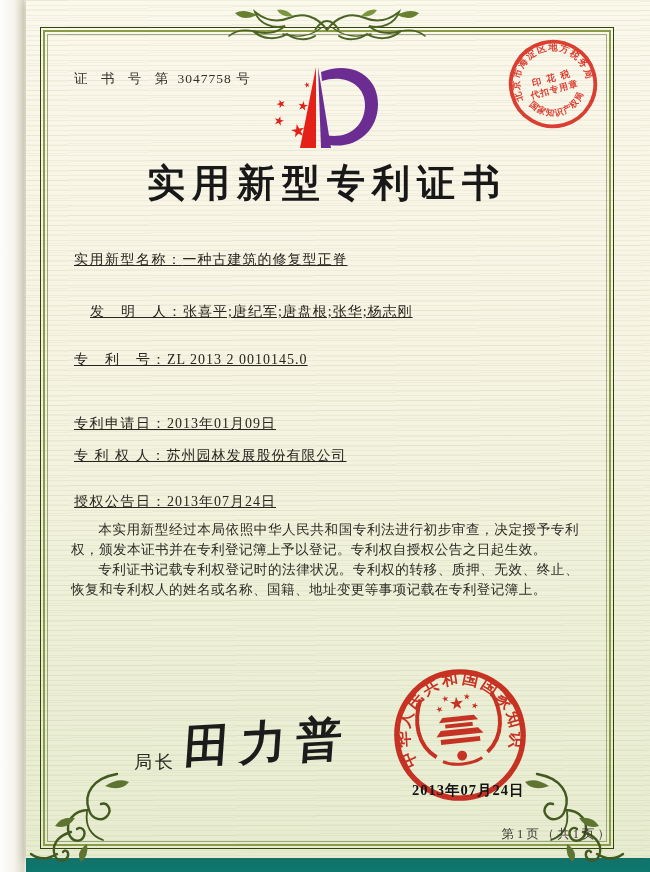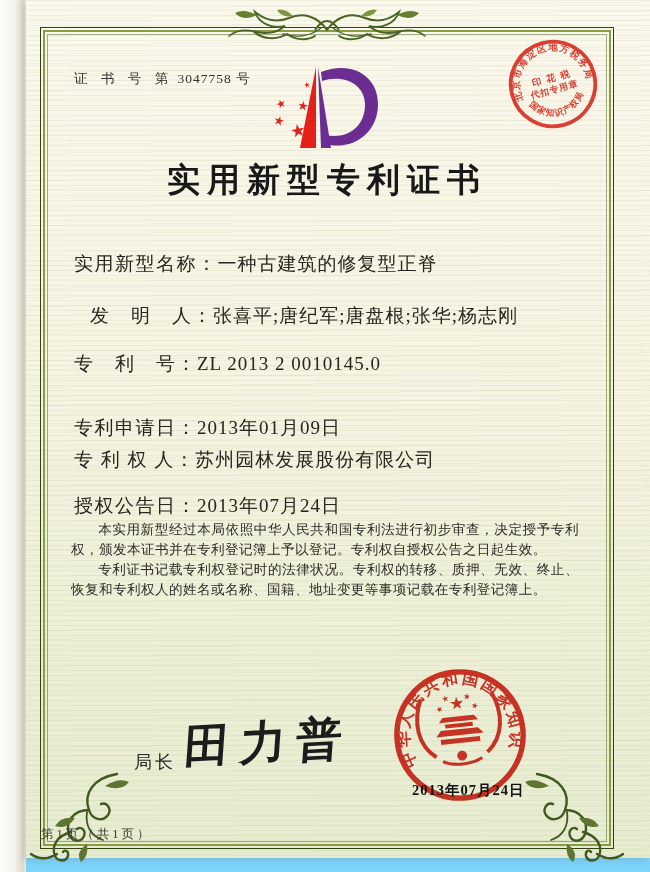--- a/index.html
+++ b/index.html
@@ -1,17 +1,17 @@
 <!DOCTYPE html>
 <html><head>
 <meta charset="utf-8">
 <style>
   html,body{margin:0;padding:0;}
   body{background:#ffffff;font-family:"Liberation Serif","DejaVu Serif",serif;}
-  .stage{position:relative;width:650px;height:872px;background:#7dd3fc;overflow:hidden;}
+  .stage{position:relative;width:650px;height:872px;background:#0f766e;overflow:hidden;}
   .photo-edge{position:absolute;left:0;top:0;width:26px;height:872px;
     background:linear-gradient(90deg,#fdfdfb 0%,#f5f3eb 55%,#dedbcb 90%,#efede2 100%);}
   .paper{position:absolute;left:26px;top:0;width:624px;height:858px;
     background:linear-gradient(180deg,#fbf8ec 0%,#f7f4e4 40%,#eef0d8 72%,#e7ecd0 100%);
     box-shadow:-3px 2px 7px rgba(80,75,55,.18);}
   .paper::before{content:"";position:absolute;inset:0;pointer-events:none;
     background:
       repeating-linear-gradient(180deg, rgba(140,160,95,.10) 0 1px, transparent 1px 5px),
       repeating-linear-gradient(179.3deg, rgba(140,160,95,.07) 0 1px, transparent 1px 9px);}
   .frame{position:absolute;left:14px;top:27px;width:572px;height:820px;border:1px solid #32420f;}
@@ -20,24 +20,24 @@
 
   .top-ornament{position:absolute;left:50%;top:-22px;transform:translateX(-50%);}
   .corner{position:absolute;bottom:-14px;overflow:visible;}
   .corner-left{left:-12px;}
   .corner-right{right:-12px;transform:scaleX(-1);}
 
   .cert-no{position:absolute;left:33px;top:42px;font-size:13.5px;color:#34322c;letter-spacing:1px;}
   .cert-no .sp{letter-spacing:5px;}
   .cnipa-logo{position:absolute;left:213px;top:28px;}
   .title{position:absolute;left:0;top:130px;width:100%;margin:0;text-align:center;
-    font-size:33px;font-weight:bold;color:#181818;letter-spacing:7px;}
+    font-size:38px;font-weight:bold;color:#181818;letter-spacing:7px;}
 
   .fields{position:absolute;left:33px;top:223px;width:510px;}
-  .field-row{position:absolute;left:0;white-space:nowrap;font-size:19px;color:#27251f;}
+  .field-row{position:absolute;left:0;white-space:nowrap;font-size:14px;color:#27251f;text-decoration:underline;}
   .field-row:nth-of-type(1){top:0px;}
   .field-row:nth-of-type(2){top:52px;margin-left:16px;}
   .field-row:nth-of-type(3){top:100px;}
   .field-row:nth-of-type(4){top:164px;}
   .field-row:nth-of-type(5){top:196px;}
   .field-row:nth-of-type(6){top:242px;}
   .flabel{letter-spacing:1.5px;}
   .fvalue{letter-spacing:1px;}
 
   .body-text{position:absolute;left:30px;top:492px;width:508px;font-size:13.6px;
@@ -48,21 +48,21 @@
   .sig-name{position:absolute;left:143px;top:684px;font-size:46px;font-weight:bold;color:#1c1c1c;
     letter-spacing:10px;transform:rotate(-3deg) skewX(-7deg);white-space:nowrap;}
 
   .seal-big{position:absolute;left:350px;top:638px;width:138px;height:138px;
     transform:rotate(-6deg);opacity:.93;mix-blend-mode:multiply;}
   .seal-date{position:absolute;left:371px;top:753px;font-size:14.5px;font-weight:bold;
     color:#141414;letter-spacing:1px;z-index:5;}
   .seal-tax{position:absolute;left:464px;top:8px;width:96px;height:96px;
     transform:rotate(-15deg);opacity:.92;mix-blend-mode:multiply;}
 
-  .footer{position:absolute;left:0;top:798px;width:100%;text-align:left;
+  .footer{position:absolute;left:0;top:798px;width:100%;text-align:right;
     font-size:12.5px;color:#3a382f;letter-spacing:3px;}
 </style>
 </head>
 <body>
 
 <div class="stage">
   <div class="photo-edge"></div>
 
   <div class="paper">
     <div class="frame">

